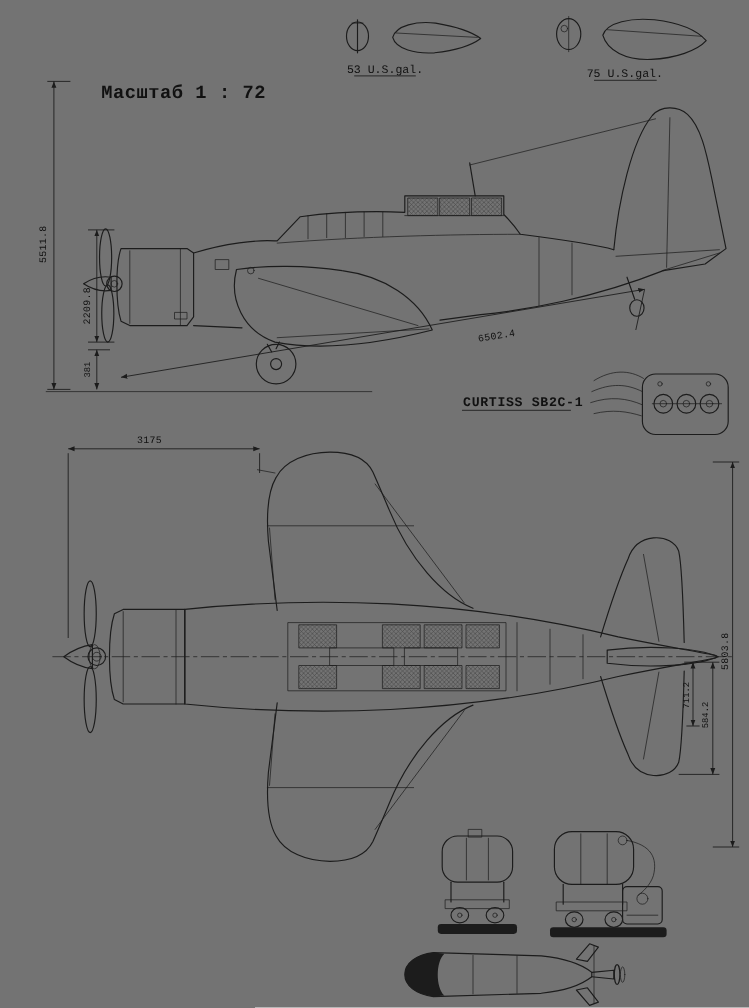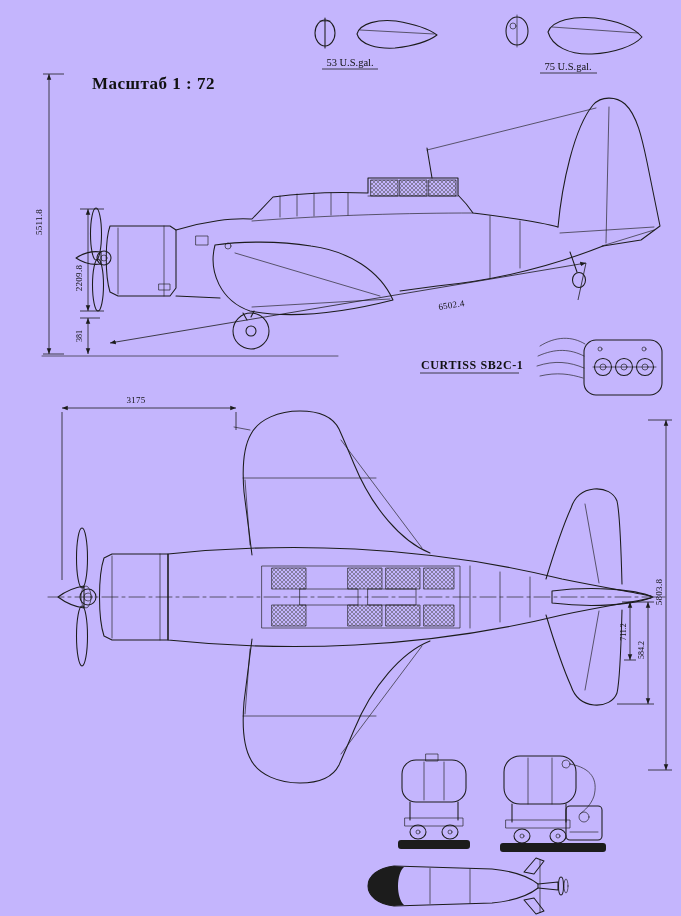--- a/index.html
+++ b/index.html
@@ -1,17 +1,17 @@
 <!DOCTYPE html>
 <html><head>
 <meta charset="utf-8">
 <style>
   html,body{margin:0;padding:0;background:#e8e8e8;}
-  .stage{width:681px;height:916px;background:#c4b5fd;position:relative;margin:0 auto;overflow:hidden;
-         font-family:Liberation Serif, serif;}
+  .stage{width:681px;height:916px;background:#737373;position:relative;margin:0 auto;overflow:hidden;
+         font-family:Liberation Mono, monospace;}
   svg{position:absolute;left:0;top:0;}
   .ink{stroke:#1c1c1c;fill:none;stroke-width:1.05;stroke-linecap:round;stroke-linejoin:round;}
   .thin{stroke-width:0.65;}
   .dimline{stroke:#1c1c1c;stroke-width:0.8;fill:none;}
   text{stroke:none;fill:#111;}
   .dim{font-size:9px;letter-spacing:0.3px;}
   .dim-sm{font-size:8px;}
   .lbl{font-size:10.5px;}
   .lbl-b{font-size:12px;font-weight:bold;letter-spacing:0.6px;}
   .lbl-big{font-size:17px;font-weight:bold;letter-spacing:0.5px;}

